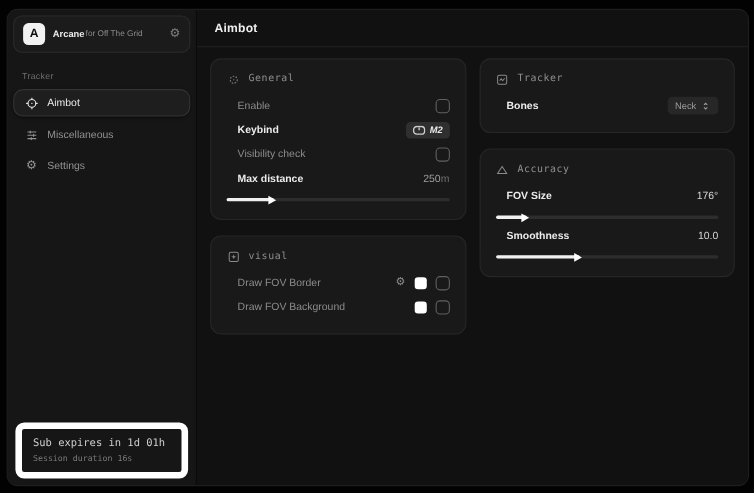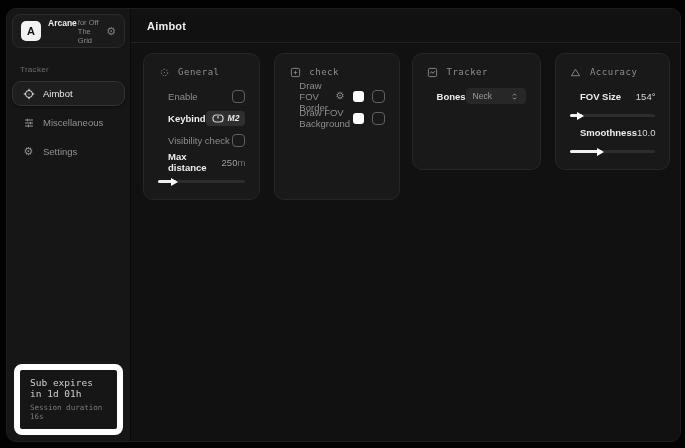--- a/index.html
+++ b/index.html
@@ -40,21 +40,21 @@
   .sub-line1 { font-family:"DejaVu Sans Mono", monospace; font-size:9.5px; color:#cfcfcf; }
   .sub-line2 { font-family:"DejaVu Sans Mono", monospace; font-size:7.5px; color:#7c7c7c; margin-top:4px; }
 
   
   .main { flex:1; background:#111111; display:flex; flex-direction:column; }
   .main-header { height:34px; border-bottom:1px solid #212121; display:flex;
                  align-items:center; padding:0 16px; flex:none; }
   .page-title { font-size:11px; font-weight:bold; color:#ededed; letter-spacing:.2px; }
 
   .content { flex:1; display:flex; gap:12px; padding:10px 12px; align-items:flex-start; }
-  .col { flex:1; display:flex; gap:14px; min-width:0; }
+  .col { flex:1; display:flex; flex-direction:column; gap:14px; min-width:0; }
 
   .card { background:#191919; border:1px solid #262626; border-radius:10px;
           padding:9px 14px 13px; }
   .card-header { display:flex; align-items:center; gap:8px; height:18px;
                  color:#8f8f8f; font-family:"DejaVu Sans Mono", monospace;
                  font-size:9px; letter-spacing:.5px; margin-bottom:4px; }
   .card-header .hicon { width:12px; height:12px; display:flex; align-items:center;
                         justify-content:center; color:#8a8a8a; }
 
   .row { display:flex; align-items:center; justify-content:space-between; height:22px;margin-left:10px; }
@@ -69,21 +69,21 @@
   .right-group { display:flex; align-items:center; gap:8px; }
   .swatch { width:11px; height:11px; border-radius:3px; cursor:pointer; flex:none; }
   .row-gear { color:#8a8a8a; font-size:10px; line-height:1; cursor:pointer; }
 
   .key-badge { background:#2f2f2f; border-radius:4px; padding:2.5px 6px;
                display:flex; align-items:flex-end; gap:4px; color:#e8e8e8;
                font-size:8.5px; font-weight:bold; cursor:pointer;font-style:italic; }
   .key-badge .micon { display:flex; color:#cfcfcf; }
 
   .select-btn { background:#272727; border-radius:4px; padding:3px 7px;
-                display:flex; align-items:center; gap:18px; color:#9c9c9c;
+                display:flex; align-items:center; gap:4px; color:#9c9c9c;
                 font-size:8.5px; cursor:pointer; }
   .select-btn .sicon { display:flex; color:#9c9c9c; }
 
   .slider { position:relative; height:3px; background:#2d2d2d; border-radius:2px;
             margin:7px 0 3px; cursor:pointer; }
   .slider-fill { position:absolute; left:0; top:0; height:100%; background:#f0f0f0;
                  border-radius:2px; }
   .slider-thumb { position:absolute; right:-2px; top:50%; transform:translateY(-50%);
                   width:0; height:0; border-top:4px solid transparent;
                   border-bottom:4px solid transparent; border-left:7px solid #ffffff;
@@ -205,21 +205,21 @@
         </div>
 
         <div class="card">
           <div class="card-header">
             <span class="hicon">
               <svg viewBox="0 0 24 24" width="11" height="11" fill="none" stroke="currentColor" stroke-width="2">
                 <rect x="3" y="3" width="18" height="18" rx="3"></rect>
                 <path d="M12 7l1.3 3.7L17 12l-3.7 1.3L12 17l-1.3-3.7L7 12l3.7-1.3z" fill="currentColor" stroke="none"></path>
               </svg>
             </span>
-            <span>check</span>
+            <span>visual</span>
           </div>
 
           <div class="row">
             <span class="lbl-dim">Draw FOV Border</span>
             <span class="right-group">
               <span class="row-gear">⚙</span>
               <span class="swatch" id="swatch-border" style="background: rgb(255, 255, 255);"></span>
               <span class="checkbox"></span>
             </span>
           </div>
@@ -266,21 +266,21 @@
             <span class="hicon">
               <svg viewBox="0 0 24 24" width="11" height="11" fill="none" stroke="currentColor" stroke-width="2">
                 <path d="M12 5L21 19H3z"></path>
               </svg>
             </span>
             <span>Accuracy</span>
           </div>
 
           <div class="row">
             <span class="lbl-bright">FOV Size</span>
-            <span class="val-bright">154°</span>
+            <span class="val-bright">176°</span>
           </div>
           <div class="slider">
             <div class="slider-fill" style="width: 14%;">
               <div class="slider-thumb"></div>
             </div>
           </div>
 
           <div class="row" style="margin-top:4px">
             <span class="lbl-bright">Smoothness</span>
             <span class="val-bright">10.0</span>

